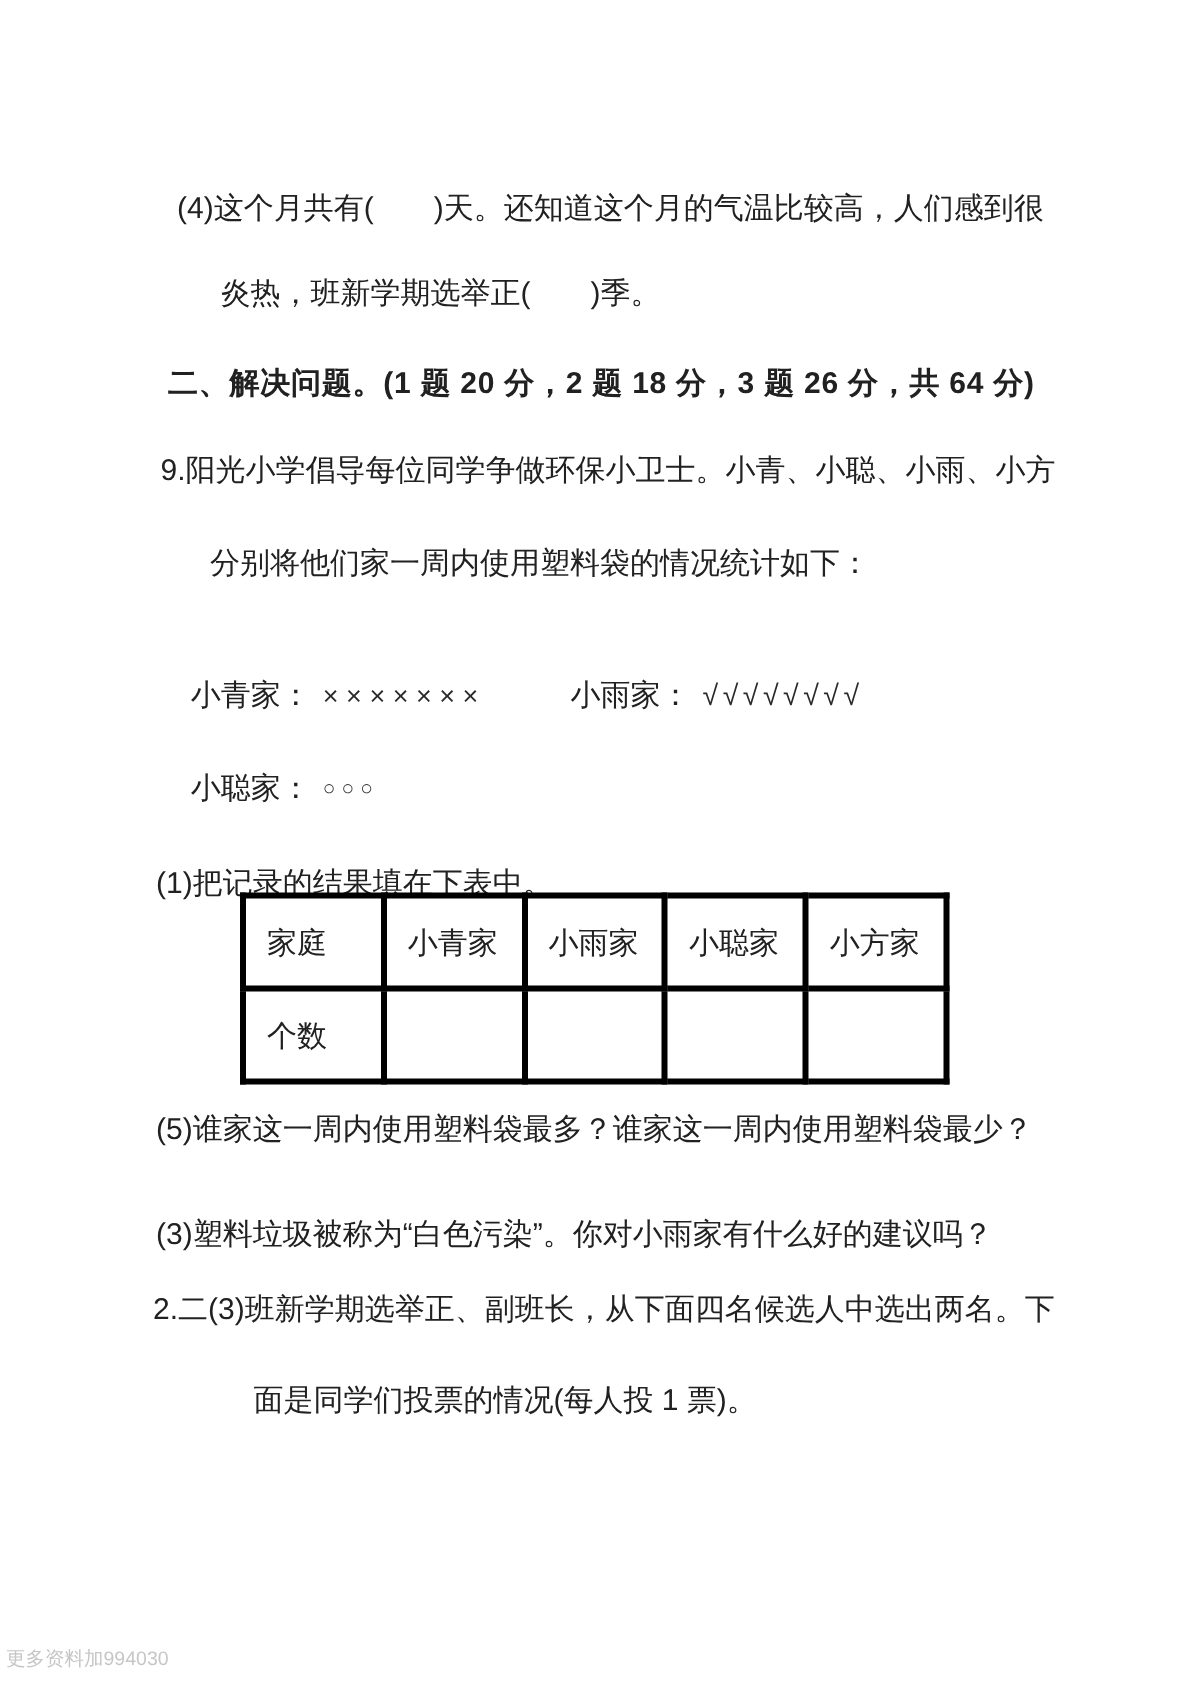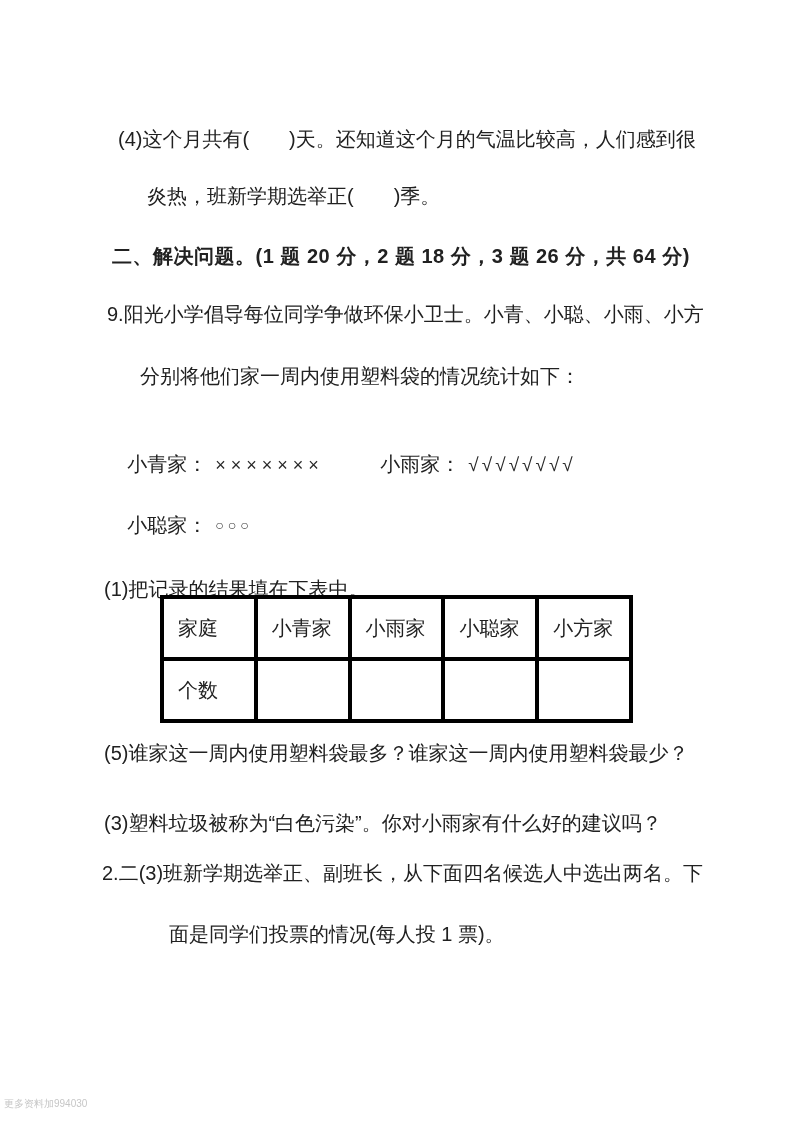--- a/index.html
+++ b/index.html
@@ -83,21 +83,21 @@
     right: 0;
     text-align: center;
     font-size: 13px;
     letter-spacing: 1px;
     color: #3a3a3a;
   }
   .watermark {
     position: absolute;
     top: 1097px;
     left: 4px;
-    font-size: 10px;
+    font-size: 13px;
     color: #c6c6c6;
   }
 </style>
 </head>
 <body>
 
 <div class="page">
 
   <div class="line" style="top:126px; left:118px;">(4)这个月共有(　　)天。还知道这个月的气温比较高，人们感到很</div>
   <div class="line" style="top:183px; left:147px;">炎热，班新学期选举正(　　)季。</div>

